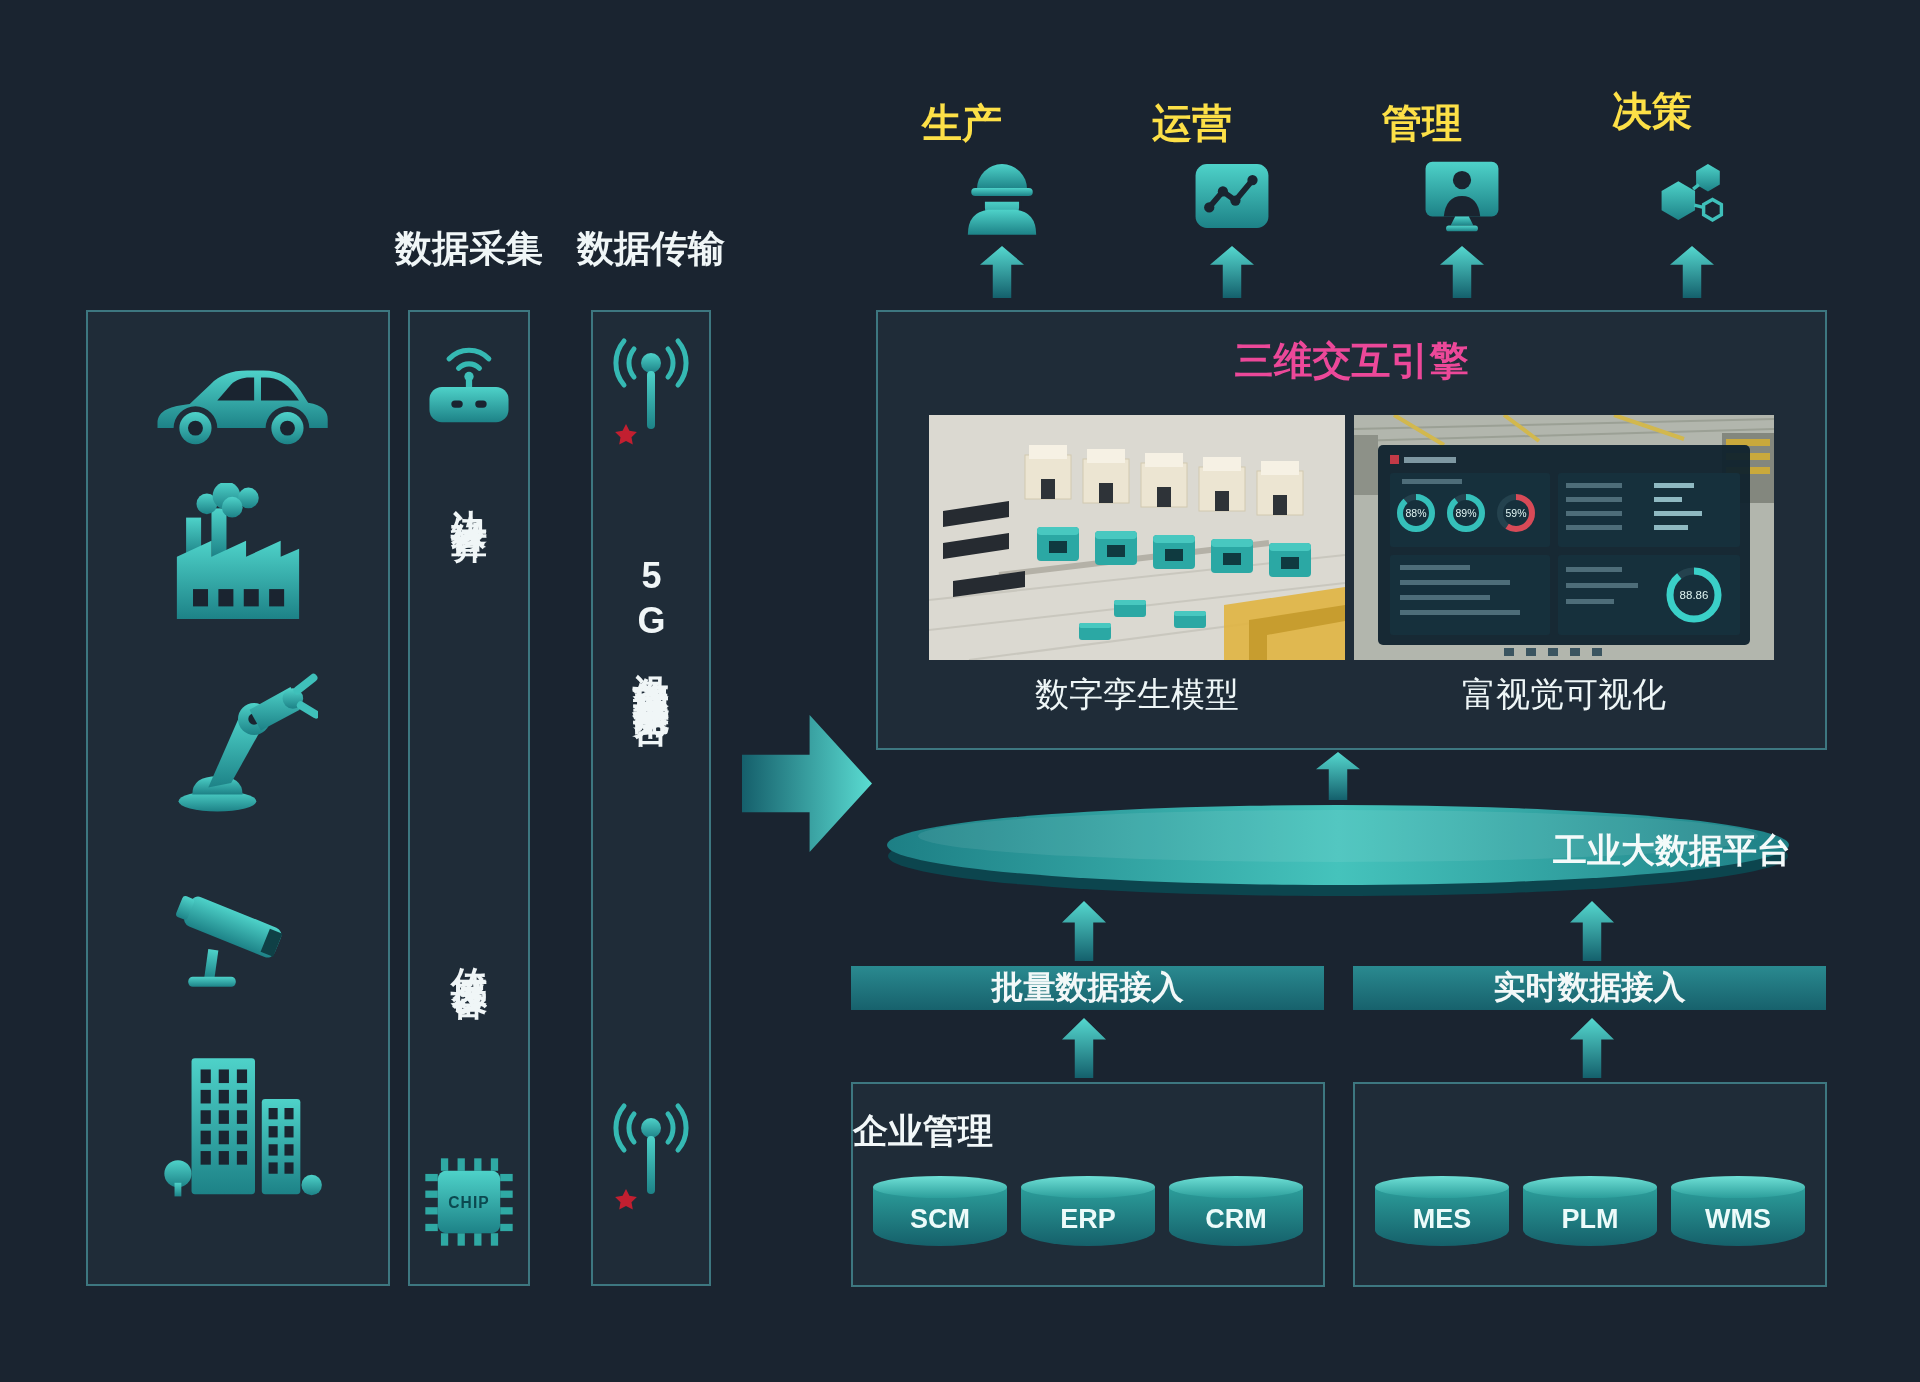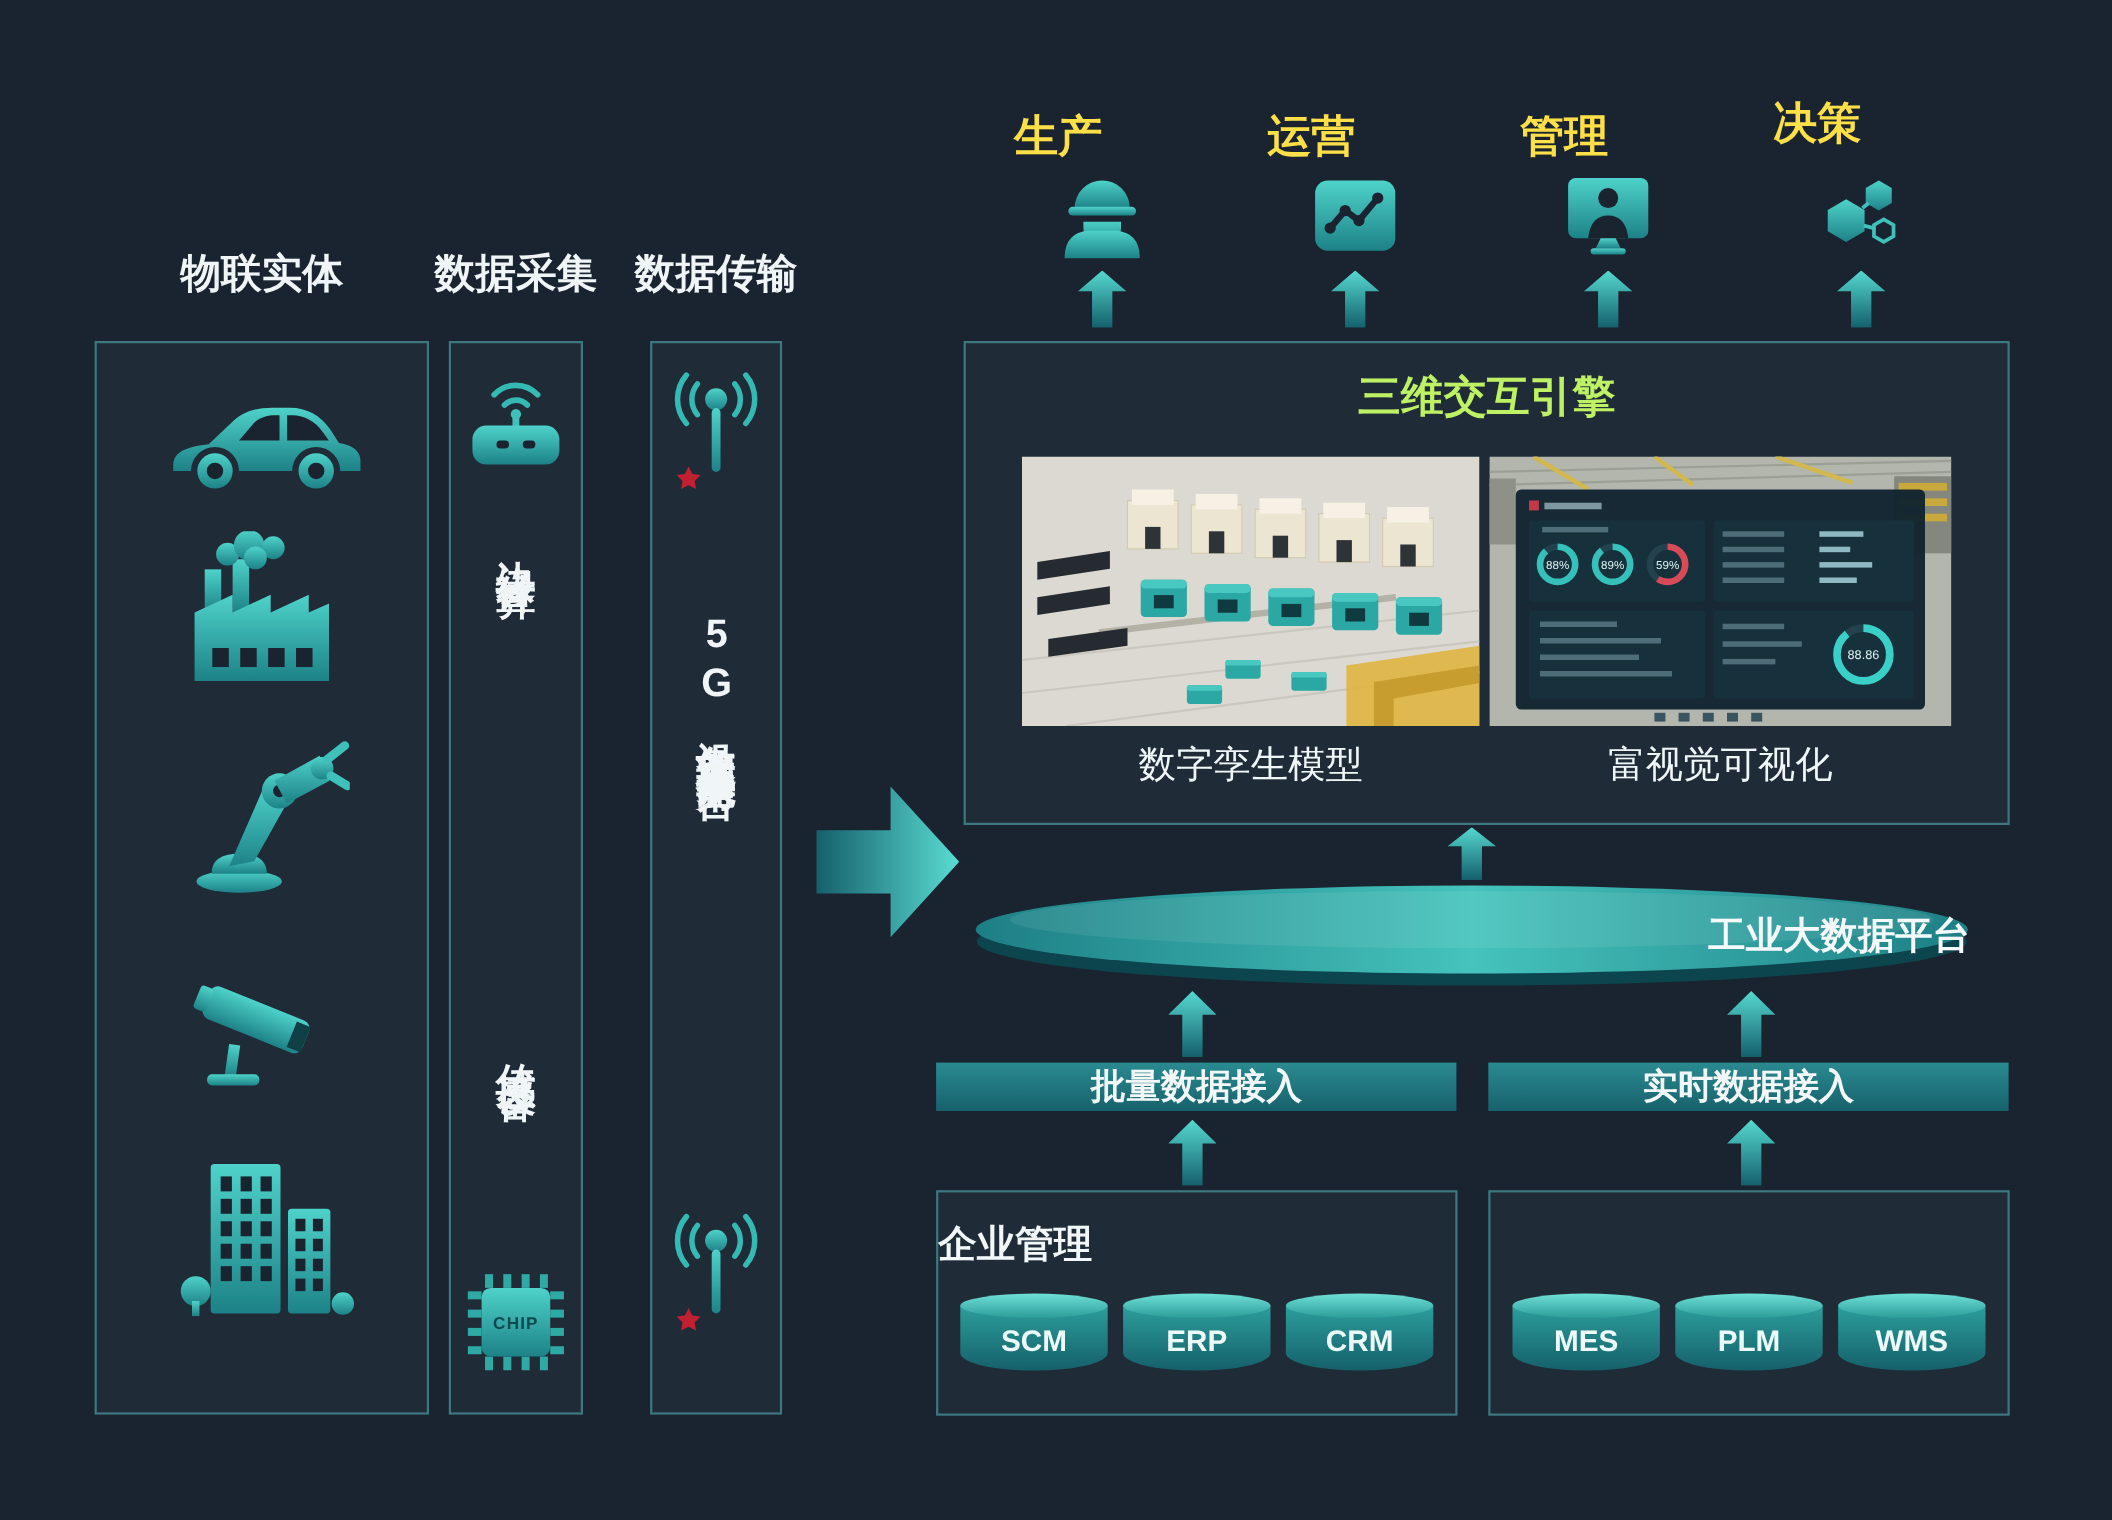--- a/index.html
+++ b/index.html
@@ -6,21 +6,21 @@
   body{margin:0;background:#10171e}
   .stage{position:relative;width:1920px;height:1382px;background:#1a2430;font-family:"Liberation Sans",sans-serif;overflow:hidden}
   .abs{position:absolute}
   .panel{border:2px solid rgba(86,182,188,.55);background:rgba(40,58,72,.38)}
   .coltitle{color:#f0f6f7;font-weight:bold;font-size:37px;text-align:center}
   .vtext{writing-mode:vertical-rl;text-orientation:upright;color:#f0f6f7;font-weight:bold;font-size:36px;letter-spacing:6px;line-height:1}
   .vwrap{display:flex;justify-content:center}
   .toplabel{color:#fde047;font-weight:bold;font-size:40px;text-align:left}
   .arrow-up{clip-path:polygon(50% 0,100% 36%,71% 36%,71% 100%,29% 100%,29% 36%,0 36%);background:linear-gradient(to top,#14606c,#55d8cf)}
   .arrow-right{clip-path:polygon(0 29%,52% 29%,52% 0,100% 50%,52% 100%,52% 71%,0 71%);background:linear-gradient(to right,#155f6b,#5adcd2)}
-  .engine-title{color:#bef264;font-weight:bold;font-size:39px;text-align:center}
+  .engine-title{color:#ec4899;font-weight:bold;font-size:39px;text-align:center}
   .caption{color:#eef6f7;font-size:34px;text-align:center}
   .bar{background:linear-gradient(180deg,#2a8a90,#17616c);color:#f2f8f8;font-weight:bold;font-size:32px;display:flex;align-items:center;justify-content:center}
   .boxtitle{color:#f2f8f9;font-weight:bold;font-size:35px;text-align:left}
   .cylrow{display:flex;justify-content:center;gap:14px}
   .cyl{position:relative;width:134px;height:70px}
   .cyl .cbody{position:absolute;left:0;right:0;top:11px;bottom:0;background:linear-gradient(180deg,#2c9e9b 0%,#15606a 100%);border-radius:0 0 67px 67px/0 0 16px 16px}
   .cyl .ctop{position:absolute;left:0;right:0;top:0;height:22px;border-radius:50%;background:linear-gradient(180deg,#6fe0d6,#2c9e9b)}
   .cyl .clabel{position:absolute;left:0;right:0;top:28px;text-align:center;color:#ecfbfa;font-weight:bold;font-size:27px}
   .plat-label{color:#f4fafa;font-size:34px;font-weight:bold;text-align:right}
 </style>
@@ -36,21 +36,20 @@
           <stop offset="1" stop-color="#1d8287"></stop>
       </linearGradient>
       <linearGradient id="platGrad" x1="0" y1="0" x2="1" y2="0">
         <stop offset="0" stop-color="#1d7f85"></stop>
           <stop offset="0.5" stop-color="#45c3bc"></stop>
           <stop offset="1" stop-color="#1d7f85"></stop>
       </linearGradient>
     </defs>
   </svg>
 
-  <div class="abs coltitle" style="left:88px;top:224px;width:300px">物联实体</div>
   <div class="abs panel" style="left:86px;top:310px;width:304px;height:976px"></div>
 
   <svg class="abs" style="left:146px;top:352px" width="184" height="97" viewBox="0 0 160 84">
     <path d="M10 62 C10 50 22 47 38 45 L56 28 C64 20 74 16 88 16 L102 16 C116 16 126 22 134 33 L141 44 C154 46 158 52 158 58 L158 66 L142 66 A19 19 0 0 0 104 66 L62 66 A19 19 0 0 0 24 66 L10 66 Z" fill="url(#tealGradV)"></path>
     <path d="M62 42 L74 28 C78 24 84 22 90 22 L94 22 L94 42 Z" fill="#1a2430"></path>
     <path d="M100 22 L104 22 C114 22 122 27 128 35 L133 42 L100 42 Z" fill="#1a2430"></path>
     <circle cx="43" cy="66" r="14" fill="url(#tealGradV)"></circle>
       <circle cx="43" cy="66" r="6.5" fill="#1a2430"></circle>
     <circle cx="123" cy="66" r="14" fill="url(#tealGradV)"></circle>
       <circle cx="123" cy="66" r="6.5" fill="#1a2430"></circle>

